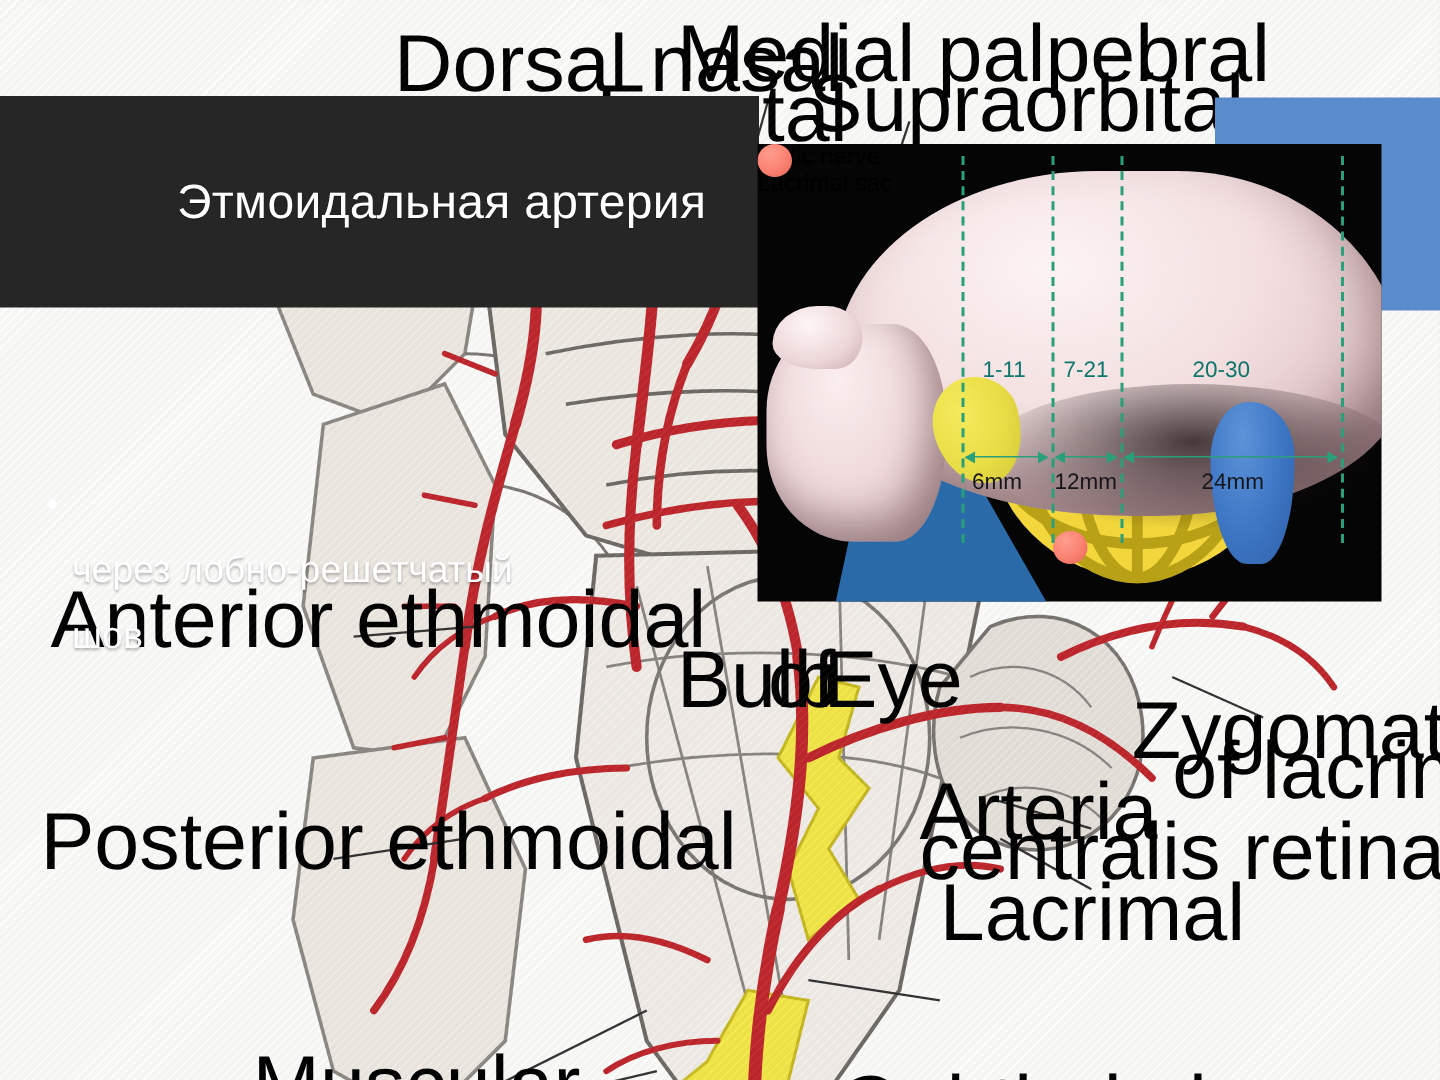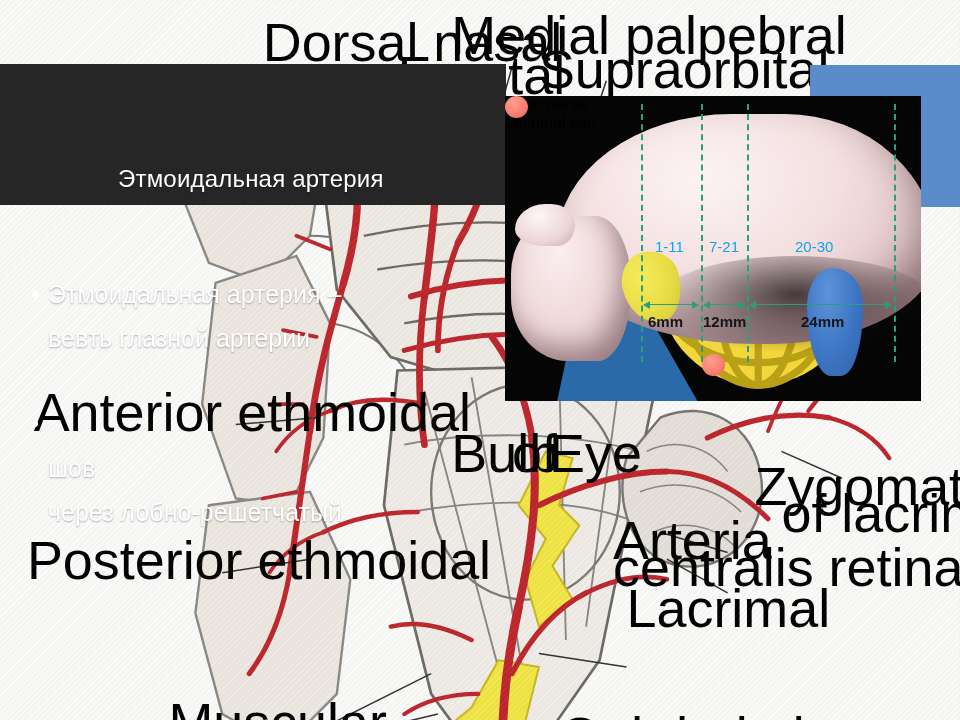--- a/index.html
+++ b/index.html
@@ -37,25 +37,24 @@
     background:#5a8ccb;
   }
   
   #title-band{
     position:absolute;left:0;top:64px;width:506px;height:141px;
     background:#262626;
   }
   #slide-title{
     position:absolute;left:0;top:64px;width:560px;height:141px;
     display:flex;align-items:center;
-    color:#ffffff;font-size:24px;font-weight:400;
+    color:#ffffff;font-size:32px;font-weight:400;
     padding-left:118px;box-sizing:border-box;
     letter-spacing:.2px;white-space:nowrap;
     text-shadow:0 1px 1px rgba(0,0,0,.35);
-    margin-top:44px;
   }
   
   #body-list{
     position:absolute;left:22px;top:272px;width:460px;
     color:#ffffff;
   }
   .bullet-row{display:flex;align-items:flex-start;}
   .bullet-dot{
     width:26px;flex:0 0 26px;text-align:center;
     font-size:22px;line-height:44px;color:#ffffff;
@@ -95,25 +94,25 @@
   #bone-shadow{
     position:absolute;left:150px;top:160px;width:280px;height:96px;
     border-radius:50%;
     background:radial-gradient(ellipse at 50% 40%,rgba(20,10,12,.75) 0%,rgba(20,10,12,0) 72%);
   }
   .dash-line{
     position:absolute;top:8px;width:0;height:258px;
     border-left:2px dashed #2aa07a;
   }
   .meas-label{
-    position:absolute;color:#0ea5e9;font-size:15px;font-weight:400;
+    position:absolute;color:#0f766e;font-size:15px;font-weight:400;
     font-family:"Liberation Sans",sans-serif;white-space:nowrap;
   }
   .mm-label{
-    position:absolute;color:#16161a;font-size:15px;white-space:nowrap;font-weight:bold;
+    position:absolute;color:#16161a;font-size:15px;white-space:nowrap;
   }
   .arrow{
     position:absolute;height:0;border-top:1.6px solid #2aa07a;top:0;
   }
   .arrow::before,.arrow::after{
     content:"";position:absolute;top:-4px;width:0;height:0;
     border-top:4.5px solid transparent;border-bottom:4.5px solid transparent;
   }
   .arrow::before{left:-1px;border-right:7px solid #2aa07a;}
   .arrow::after{right:-1px;border-left:7px solid #2aa07a;}
@@ -161,37 +160,28 @@
 
   <div id="texture"></div>
 
   <div id="accent-block"></div>
 
   <div id="title-band"></div>
   <div id="slide-title">Этмоидальная артерия</div>
 
   <div id="body-list">
 
-    <div class="bullet-block">
-      <div class="bullet-row">
-        <div class="bullet-dot">•</div>
-        <div class="bullet-text">Этмоидальная артерия –</div>
-      </div>
-      <div class="cont">
-        <div class="bullet-text">вевть глазной артерии</div>
-      </div>
-    </div>
 
     <div class="bullet-block gap">
       <div class="bullet-row">
         <div class="bullet-dot">•</div>
       </div>
       <div class="cont">
+        <div class="bullet-text">через лобно-решетчатый</div>
         <div class="bullet-text">шов</div>
-        <div class="bullet-text">через лобно-решетчатый</div>
       </div>
     </div>
 
   </div>
 
   <div id="photo">
 
     <div class="bone" id="bone-main"></div>
     <div class="bone" id="bone-left"></div>
     <div class="bone" id="bone-notch"></div>

